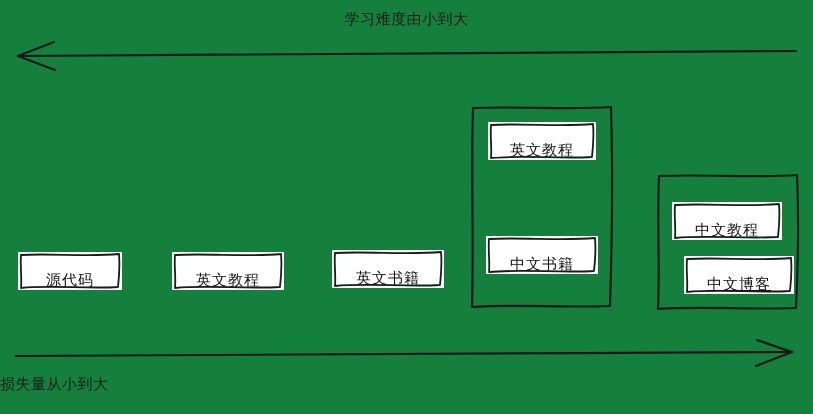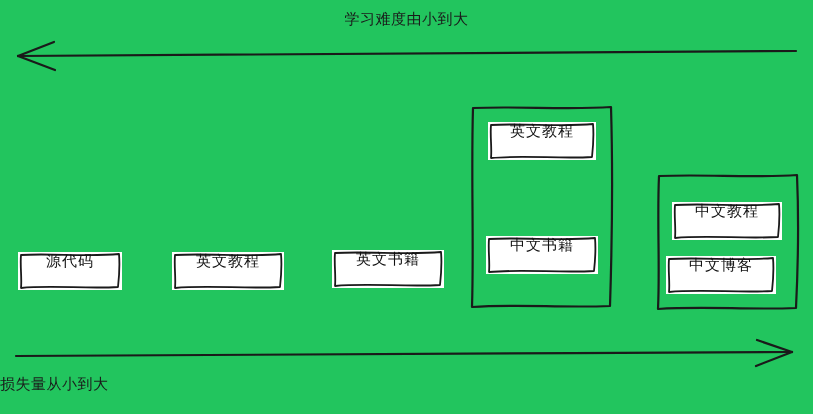--- a/index.html
+++ b/index.html
@@ -7,21 +7,21 @@
     padding: 0;
     background: #ffffff;
   }
   body {
     font-family: "DejaVu Sans", "Liberation Sans", sans-serif;
   }
   #canvas {
     position: relative;
     width: 813px;
     height: 414px;
-    background: #22c55e;
+    background: #15803d;
     overflow: hidden;
   }
   .label-text {
     position: absolute;
     font-size: 15px;
     color: #1a1a1a;
     white-space: nowrap;
     letter-spacing: 0.5px;
   }
   #top-caption {
@@ -41,21 +41,21 @@
     left: 0;
   }
   #top-arrow { top: 32px; }
   #bottom-arrow { top: 335px; }
 
   .node {
     position: absolute;
     box-sizing: border-box;
     background: #ffffff;
     display: flex;
-    align-items: flex-start;
+    align-items: flex-end;
     justify-content: center;
     font-size: 15px;
     color: #111111;
     letter-spacing: 1px;
   }
   .node-inner-svg {
     position: absolute;
     left: 0;
     top: 0;
     pointer-events: none;
@@ -138,20 +138,20 @@
     <span>中文书籍</span>
   </div>
 
   <div class="node" style="left:672px; top:202px; width:110px; height:38px;">
     <svg class="node-inner-svg" width="110" height="38">
       <path d="M 3 3 C 34 1, 75 5, 107 2 C 108 14, 107 26, 106 35 C 75 37, 34 33, 3 36 C 4 26, 2 14, 3 3 Z" stroke="#1a1a1a" stroke-width="1.8" fill="#ffffff" stroke-linejoin="round"></path>
     </svg>
     <span>中文教程</span>
   </div>
 
-  <div class="node" style="left:666px; top:256px; width:110px; height:38px;">
+  <div class="node" style="left:684px; top:256px; width:110px; height:38px;text-decoration:underline;">
     <svg class="node-inner-svg" width="110" height="38">
       <path d="M 3 3 C 34 1, 75 5, 107 2 C 108 14, 107 26, 106 35 C 75 37, 34 33, 3 36 C 4 26, 2 14, 3 3 Z" stroke="#1a1a1a" stroke-width="1.8" fill="#ffffff" stroke-linejoin="round"></path>
     </svg>
     <span>中文博客</span>
   </div>
 
 </div>
 
 </body></html>

